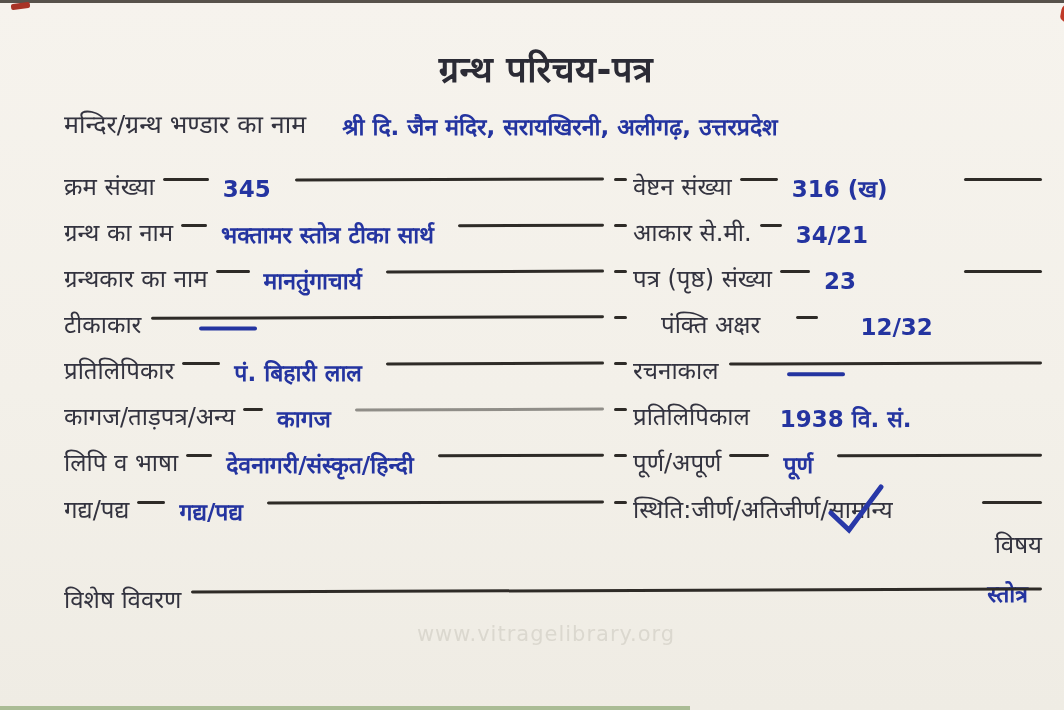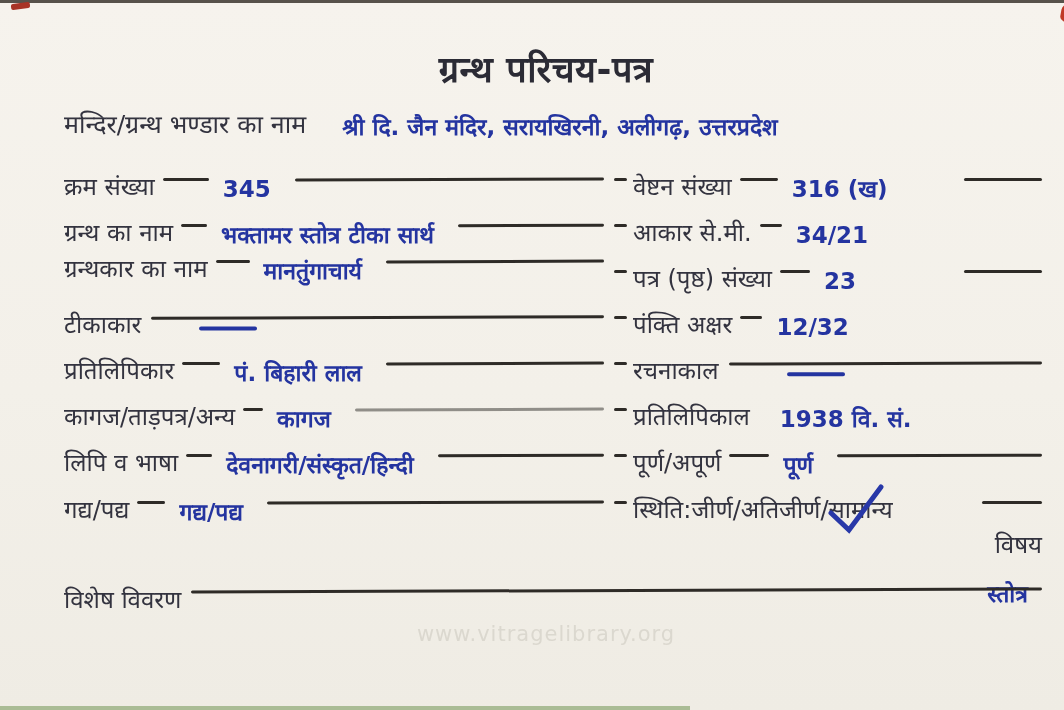--- a/index.html
+++ b/index.html
@@ -82,21 +82,21 @@
     <div class="trail"></div>
   </div>
 
   <div class="row lcol" style="top:208px;">
     <span class="lbl">ग्रन्थ का नाम</span>
     <div class="conn" style="width:26px"></div>
     <span class="val">भक्तामर स्तोत्र टीका सार्थ</span>
     <div class="trail"></div>
   </div>
 
-  <div class="row lcol" style="top:244px;">
+  <div class="row lcol" style="top:254px;">
     <span class="lbl">ग्रन्थकार का नाम</span>
     <div class="conn" style="width:34px"></div>
     <span class="val">मानतुंगाचार्य</span>
     <div class="trail"></div>
   </div>
 
   <div class="row lcol" style="top:300px;">
     <span class="lbl">टीकाकार</span>
     <div class="trail">
       <div class="blue-dash dash-1"></div>
@@ -149,21 +149,21 @@
 
   <div class="row rcol" style="top:254px;">
     <div class="lead"></div>
     <span class="lbl">पत्र (पृष्ठ) संख्या</span>
     <div class="conn" style="width:30px"></div>
     <span class="val">23</span>
     <div class="gap"></div>
     <div class="shorttrail"></div>
   </div>
 
-  <div class="row rcol" style="top:300px;">
+  <div class="row rcol" style="top:300px;gap:28px;">
     <div class="lead"></div>
     <span class="lbl">पंक्ति अक्षर</span>
     <div class="conn" style="width:22px"></div>
     <span class="val">12/32</span>
   </div>
 
   <div class="row rcol" style="top:346px;">
     <div class="lead"></div>
     <span class="lbl">रचनाकाल</span>
     <div class="trail">

